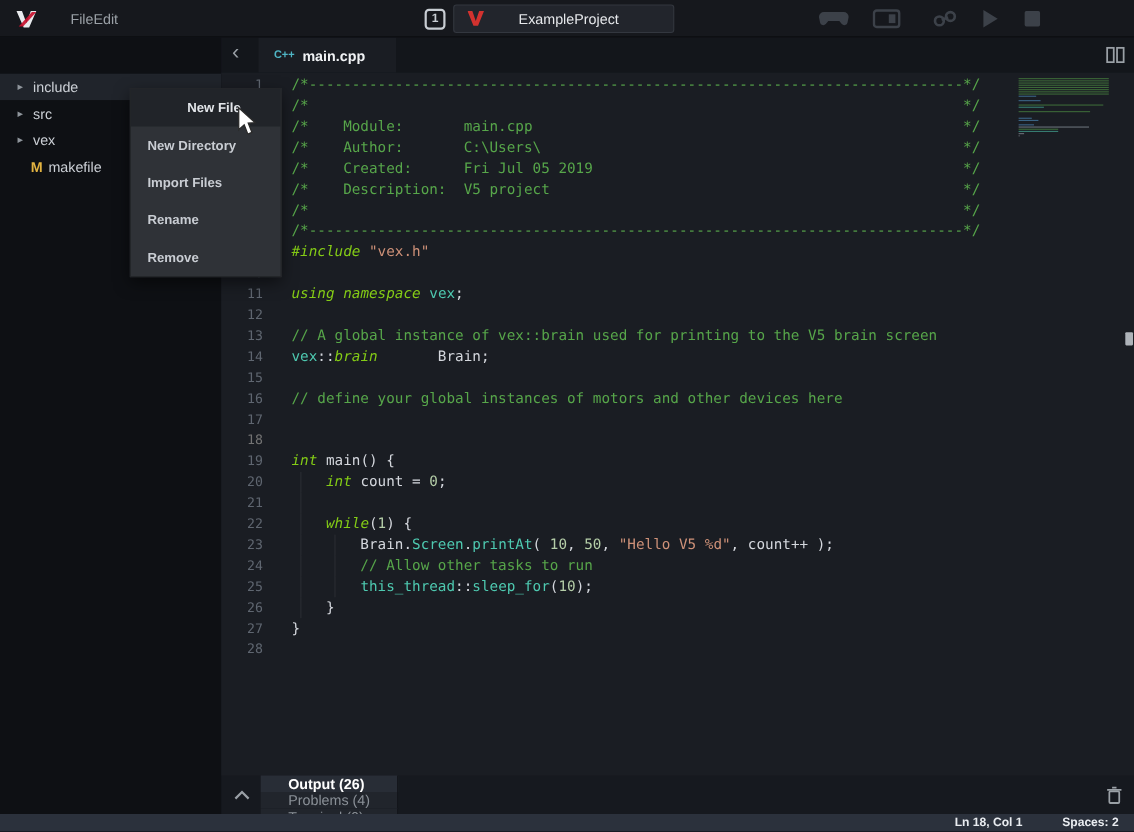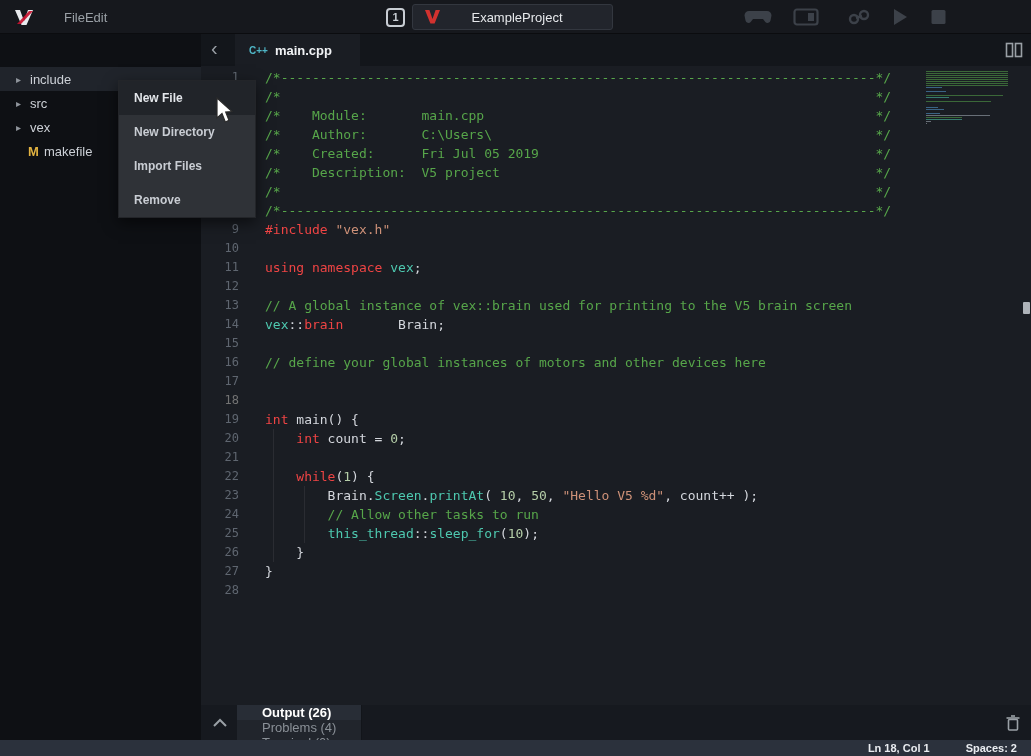--- a/index.html
+++ b/index.html
@@ -23,40 +23,40 @@
   .side-list{padding-top:33px;}
   .side-item{height:24px;display:flex;align-items:center;color:#ccd0d6;font-size:13px;padding-left:16px;cursor:default;}
   .side-item.selected{background:#20242b;}
   .side-item .arrow{color:#8f959c;font-size:10px;width:14px;}
   .side-item.file{padding-left:28px;}
   .side-item .micon{color:#e2b341;font-weight:bold;font-size:13px;width:16px;}
 
   
   .ctx{position:absolute;left:118px;top:80px;width:138px;background:#2f3237;border:1px solid #232529;box-shadow:0 5px 14px rgba(0,0,0,.55);z-index:60;}
   .ctx-item{height:34px;line-height:34px;padding-left:15px;color:#c9cdd3;font-size:12px;font-weight:600;cursor:default;}
-  .ctx-item.hl{background:#212429;color:#e3e6ea;}
+  .ctx-item.hl{background:#212429;color:#e3e6ea;text-align:center;}
   .mouse-cursor{position:absolute;left:215px;top:97px;z-index:70;}
 
   
   .tabbar{position:absolute;left:201px;top:34px;right:0;height:32px;background:#13161b;display:flex;align-items:center;z-index:4;}
   .back-chevron{color:#9aa0a6;font-size:20px;margin-left:10px;margin-top:-3px;width:16px;}
   .etab{height:32px;margin-left:8px;background:#1a1d23;display:flex;align-items:center;padding:0 28px 0 14px;}
   .cpp-icon{color:#4fb6c6;font-size:10px;font-weight:bold;margin-right:7px;}
   .etab-label{color:#f0f2f4;font-size:13px;font-weight:bold;}
   .split-icon{position:absolute;right:8px;top:8px;}
 
   
   .editor{position:absolute;left:201px;top:66px;right:0;height:639px;background:#1a1d23;overflow:hidden;z-index:3;}
   .lines{padding-top:2px;font-family:"DejaVu Sans Mono",monospace;font-size:13px;line-height:19px;}
   .line{display:flex;height:19px;}
   .ln{width:38px;flex:none;text-align:right;color:#5f6670;font-size:12px;line-height:19px;}
   .ln.cur{color:#737373;}
   .code{white-space:pre;position:relative;padding-left:26px;color:#d4d7dd;}
   .guide{position:absolute;top:0;bottom:0;width:1px;background:rgba(255,255,255,0.07);}
-  .tk-c{color:#57a64a;} .tk-k{color:#ef4444;} .tk-s{color:#ce9178;}
+  .tk-c{color:#57a64a;} .tk-k{color:#84cc16;font-style:italic;} .tk-s{color:#ce9178;}
   .tk-n{color:#b5cea8;} .tk-t{color:#4ec9b0;} .tk-p{color:#d4d7dd;}
   .minimap{position:absolute;right:21px;top:5px;width:84px;}
   .mm-line{height:1px;margin-bottom:1px;opacity:.55;}
   .scroll-mark{position:absolute;right:1px;top:236px;width:7px;height:12px;background:#aeb3b9;border-radius:1px;}
 
   
   .panelbar{position:absolute;left:201px;top:705px;right:0;height:35px;background:#16191f;display:flex;align-items:center;z-index:4;}
   .chevron-up{margin:0 8px 0 10px;}
   .ptab{height:35px;display:flex;align-items:center;padding:0 25px;font-size:13px;color:#8a9097;background:#21252c;border-right:1px solid #12151a;cursor:default;}
   .ptab.active{background:#282d36;color:#ffffff;font-weight:bold;}
@@ -286,20 +286,21 @@
         <div class="mm-line" style="width: 1px; background: rgb(170, 178, 189);"></div>
         <div class="mm-line" style="width: 0px;"></div>
       </div>
     <div class="scroll-mark"></div>
   </div>
 
   <div class="ctx" id="ctx-menu">
       <div class="ctx-item hl">New File</div>
       <div class="ctx-item">New Directory</div>
       <div class="ctx-item">Import Files</div>
+      <div class="ctx-item">Rename</div>
       <div class="ctx-item">Remove</div>
     </div>
   <svg class="mouse-cursor" width="20" height="28" viewBox="0 0 20 28">
     <polygon points="2,1 2,21 7,16.5 10.3,25 14,23.3 10.7,15 17,14.5" fill="#ffffff" stroke="#2b2b2b" stroke-width="1.2"></polygon>
   </svg>
 
   <div class="panelbar">
     <svg class="chevron-up" width="18" height="14" viewBox="0 0 18 14">
       <polyline points="3,10 9,4 15,10" fill="none" stroke="#9aa0a6" stroke-width="2"></polyline>
     </svg>

